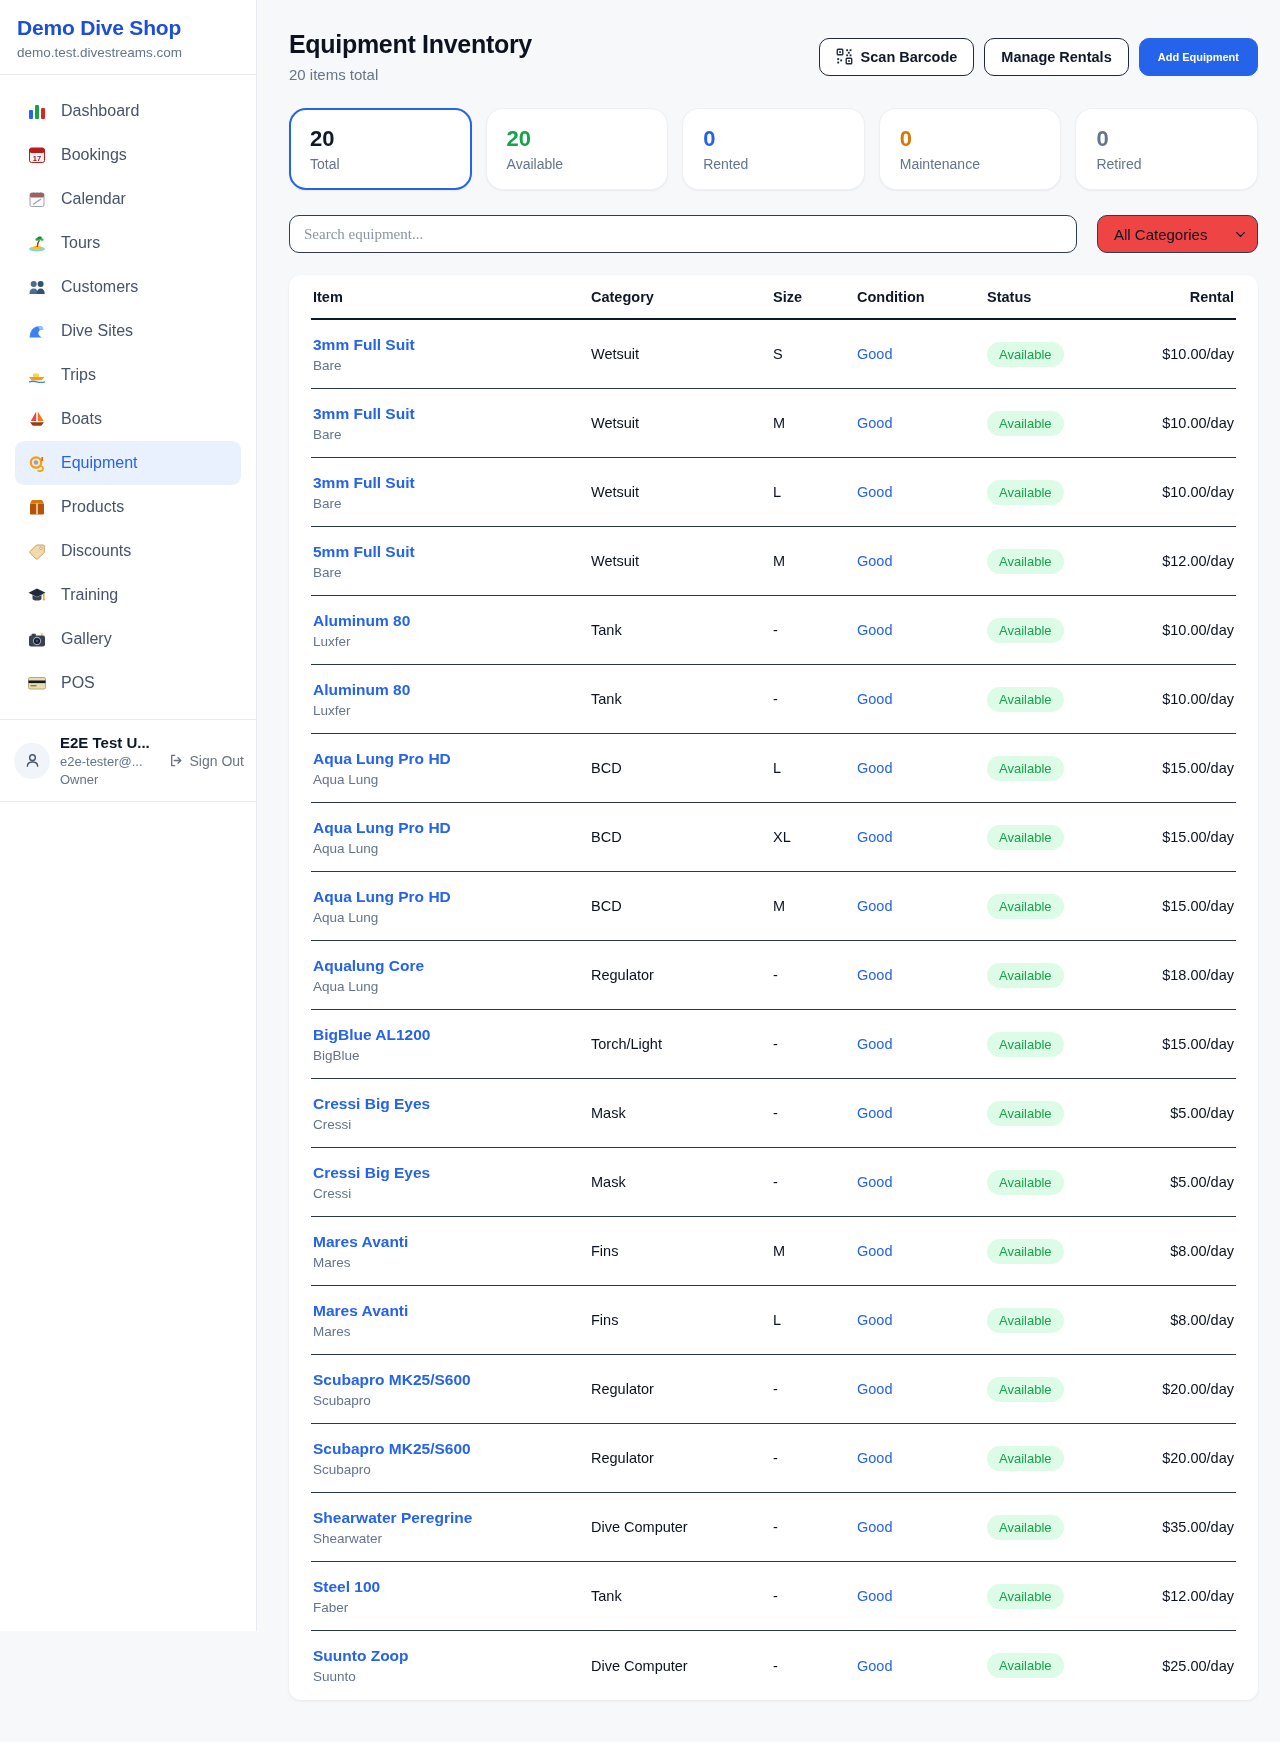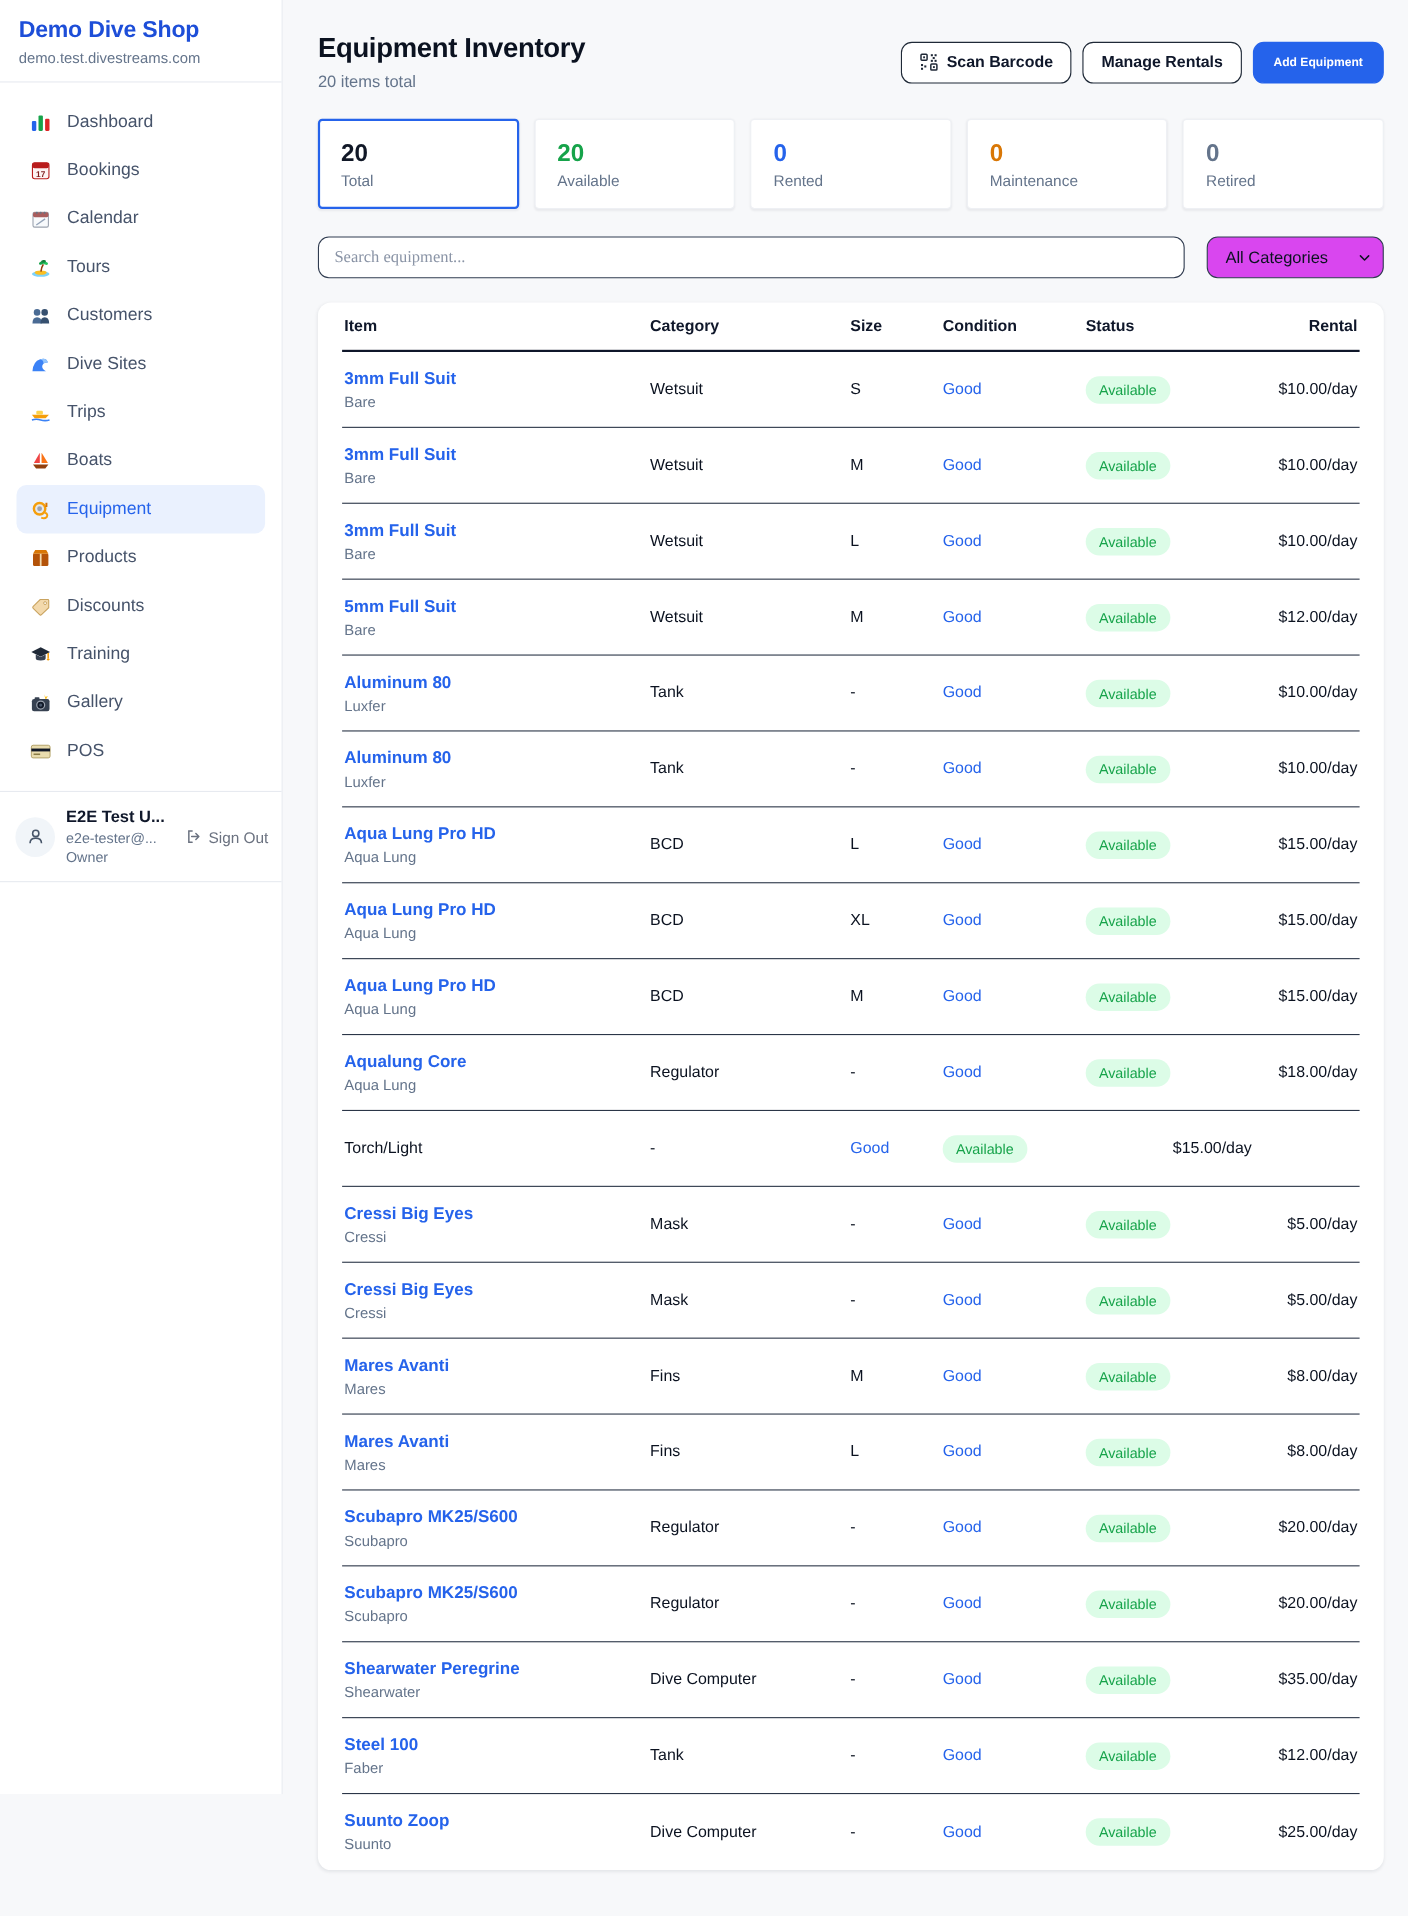--- a/index.html
+++ b/index.html
@@ -35,32 +35,32 @@
   .head { display:flex; align-items:center; justify-content:space-between; }
   .title { font-size:25px; font-weight:800; letter-spacing:-.3px; color:#0b1220; }
   .subtitle { font-size:15px; color:#64748b; margin-top:7px; }
   .actions { display:flex; gap:10px; }
   .btn { height:38px; display:inline-flex; align-items:center; gap:8px; padding:0 16px;
          border:1.5px solid #1f2937; border-radius:10px; background:#fff; font-size:14.5px;
          font-weight:600; color:#0f172a; cursor:pointer; font-family:inherit; }
   .btn-primary { background:#2563eb; border-color:#2563eb; color:#fff; font-size:11px; padding:0 18px; }
 
   .stats { display:flex; gap:14px; margin-top:25px; }
-  .stat { flex:1; background:#fff; border-radius:4px; padding:17px 20px;
+  .stat { flex:1; background:#fff; border-radius:17px; padding:17px 20px;
           box-shadow:0 1px 2px rgba(16,24,40,.06); border:1px solid #eef0f4; cursor:pointer; }
   .stat.selected { border:2px solid #2563eb; padding:16px 19px; }
   .stat-value { font-size:22px; font-weight:700; }
   .stat-label { font-size:14px; color:#64748b; margin-top:4px; }
 
   .filters { display:flex; gap:20px; margin-top:25px; }
   .search { flex:1; height:38px; border:1px solid #303c50; border-radius:10px; background:#fff;
             padding:0 14px; font-size:15px; color:#0f172a; font-family:Liberation Serif, serif; outline:none; }
   .search::placeholder { color:#8a94a6; }
   .selectwrap { position:relative; width:161px; }
-  .select { width:100%; height:38px; border:1px solid #303c50; border-radius:10px; background:#d946ef;
+  .select { width:100%; height:38px; border:1px solid #303c50; border-radius:10px; background:#ef4444;
             padding:0 30px 0 16px; font-size:15px; color:#0b1220; appearance:none; -webkit-appearance:none;
             font-family:inherit; cursor:pointer; outline:none; }
   .selectwrap svg { position:absolute; right:10px; top:12px; pointer-events:none; }
 
   .card { margin-top:22px; background:#fff; border-radius:12px; box-shadow:0 1px 3px rgba(16,24,40,.08);
           overflow:hidden; padding:0 22px; }
   .thead, .trow { display:grid; grid-template-columns:278px 182px 84px 130px 155px 1fr; align-items:center; }
   .thead { height:45px; border-bottom:2px solid #0f172a; font-size:14.5px; font-weight:700; }
   .hc, .c { padding:0 2px; }
   .hc.right, .c-rental { text-align:right; }
@@ -453,20 +453,24 @@
       <div class="brand">Aqua Lung</div>
     </div>
     <div class="c">Regulator</div>
     <div class="c">-</div>
     <div class="c"><a class="clink">Good</a></div>
     <div class="c"><span class="badge">Available</span></div>
     <div class="c c-rental">$18.00/day</div>
   </div>
 
   <div class="trow">
+    <div class="c">
+      <a class="ilink">BigBlue AL1200</a>
+      <div class="brand">BigBlue</div>
+    </div>
     <div class="c">Torch/Light</div>
     <div class="c">-</div>
     <div class="c"><a class="clink">Good</a></div>
     <div class="c"><span class="badge">Available</span></div>
     <div class="c c-rental">$15.00/day</div>
   </div>
 
   <div class="trow">
     <div class="c">
       <a class="ilink">Cressi Big Eyes</a>

